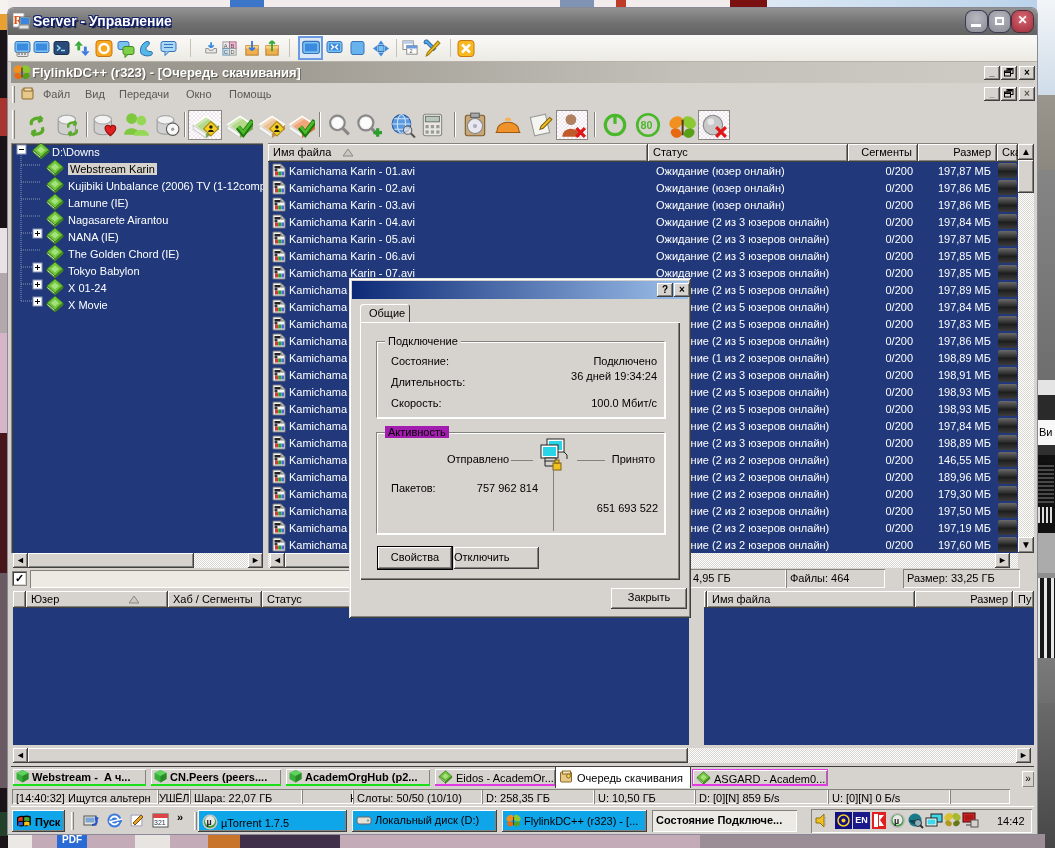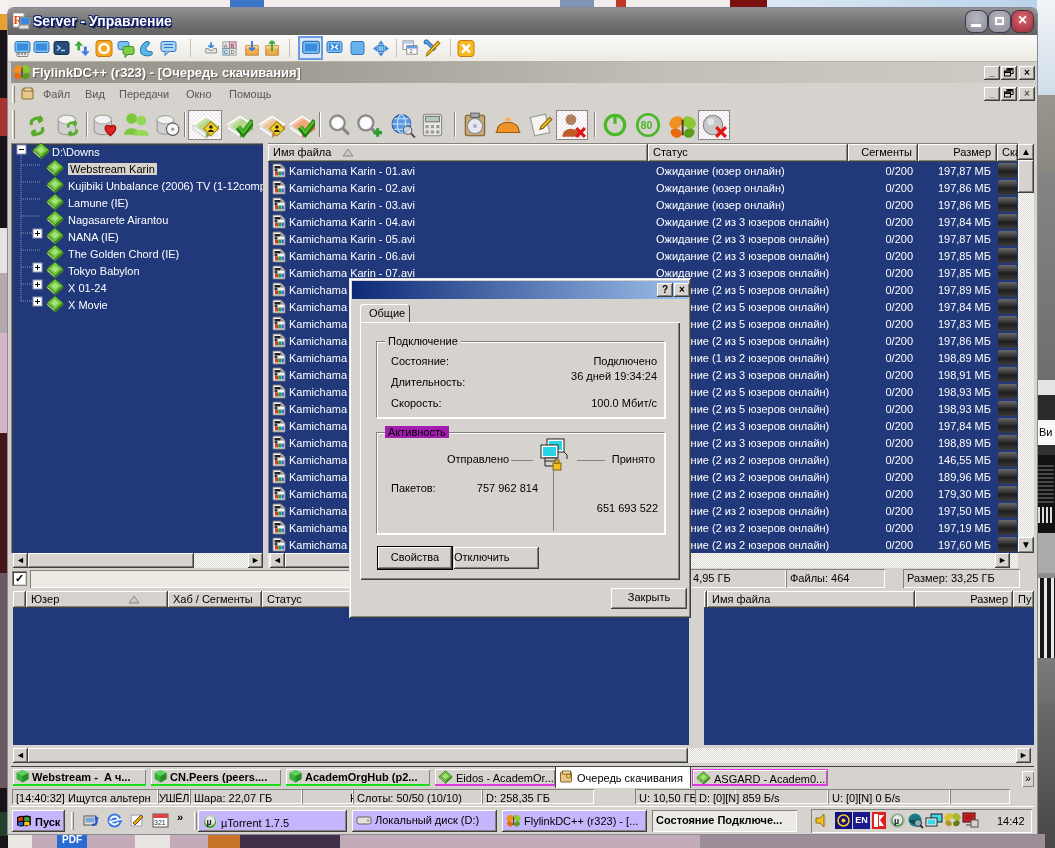--- a/index.html
+++ b/index.html
@@ -10,21 +10,21 @@
 .raised{background:#d6d3ce;box-shadow:inset -1px -1px 0 #404040,inset 1px 1px 0 #ffffff,inset -2px -2px 0 #84827d;}
 .raised2{background:#d6d3ce;box-shadow:inset 1px 1px 0 #ffffff,inset -1px -1px 0 #84827d;}
 .hdrbtn{background:#d6d3ce;box-shadow:inset -1px -1px 0 #404040,inset 1px 1px 0 #ffffff,inset -2px -2px 0 #84827d;color:#000;padding:2px 8px 0 5px;overflow:hidden;white-space:nowrap;}
 .navy{background:#21397a;}
 .dither{background-image:conic-gradient(#fff 25%,#d9d6d1 0 50%,#fff 0 75%,#d9d6d1 0);background-size:2px 2px;}
 .wtxt{color:#fff;white-space:nowrap;overflow:hidden;}
 .seg{position:absolute;top:1px;bottom:2px;box-shadow:inset 1px 1px 0 #84827d,inset -1px -1px 0 #ffffff;padding:3px 0 0 4px;white-space:nowrap;overflow:hidden;color:#000;}
 .tab{top:2px;height:17px;background:#d6d3ce;box-shadow:inset 1px 1px 0 #fff,inset -1px 0 0 #84827d;padding:1px 2px 0 3px;white-space:nowrap;overflow:hidden;color:#000;}
 .tab svg{vertical-align:-2px;margin-right:3px;}
 .tab.active{background:#fff;top:0;height:21px;padding-top:3px;box-shadow:0 0 0 1px #404040;border:none;}
-.tbtn{position:absolute;top:3px;height:22px;background:#c4b5fd;box-shadow:inset -1px -1px 0 #404040,inset 1px 1px 0 #ffffff,inset -2px -2px 0 #84827d;padding:4px 2px 0 4px;white-space:nowrap;overflow:hidden;color:#000;}
+.tbtn{position:absolute;top:3px;height:22px;background:#0ea5e9;box-shadow:inset -1px -1px 0 #404040,inset 1px 1px 0 #ffffff,inset -2px -2px 0 #84827d;padding:4px 2px 0 4px;white-space:nowrap;overflow:hidden;color:#000;}
 .tbtn svg{vertical-align:-3px;margin-right:3px;}
 </style></head>
 <body>
 
 <div class="abs" id="desk-top" style="left:0;top:0;width:1055px;height:9px;background:#f2ecec;"></div>
 <div class="abs" style="left:230px;top:0;width:34px;height:9px;background:#3c76c8;"></div>
 <div class="abs" style="left:560px;top:0;width:34px;height:9px;background:#7f93b5;"></div>
 <div class="abs" style="left:616px;top:0;width:10px;height:9px;background:#c03a2a;"></div>
 <div class="abs" style="left:730px;top:0;width:37px;height:9px;background:#7a1010;"></div>
 <div class="abs" style="left:767px;top:0;width:288px;height:9px;background:linear-gradient(90deg,#dce8f4,#b8d2ea);"></div>
@@ -925,21 +925,21 @@
    <div class="abs raised2" style="left:1011px;top:4px;width:12px;height:16px;text-align:center;font-size:10px;line-height:15px;color:#000;">»</div>
   </div>
 
   <div class="abs" id="statusbar" style="left:0;top:726px;width:1023px;height:18px;background:#d6d3ce;">
    <div class="seg" style="left:1px;width:146px;">[14:40:32] Ищутся альтерн</div>
    <div class="seg" style="left:147px;width:32px;padding-left:1px;letter-spacing:-0.4px;">УШЁЛ</div>
    <div class="seg" style="left:179px;width:112px;">Шара: 22,07 ГБ</div>
    <div class="seg" style="left:291px;width:51px;padding-left:48px;">Н: 3/0/0</div>
    <div class="seg" style="left:342px;width:129px;">Слоты: 50/50 (10/10)</div>
    <div class="seg" style="left:471px;width:112px;">D: 258,35 ГБ</div>
-   <div class="seg" style="left:583px;width:101px;margin-left:41px;">U: 10,50 ГБ</div>
+   <div class="seg" style="left:583px;width:101px;">U: 10,50 ГБ</div>
    <div class="seg" style="left:684px;width:133px;">D: [0][N] 859 Б/s</div>
    <div class="seg" style="left:817px;width:122px;">U: [0][N] 0 Б/s</div>
    <div class="seg" style="left:939px;width:60px;"></div>
   </div>
 
   <div class="abs" id="taskbar" style="left:0;top:744px;width:1023px;height:28px;background:#d6d3ce;border-top:1px solid #fff;">
    <div class="tbtn" style="left:1px;width:53px;font-weight:bold;">
     <svg width="16" height="15" viewBox="0 0 16 15">
             <path d="M1 3.2 Q4 1 7.5 2 Q11 0.8 14.8 2.6 L14.8 11 Q11.5 13 8 12 Q4.8 13.2 1 11.4 Z" fill="#000"></path>
             <path d="M2.2 4 Q4.5 2.6 6.8 3.3 L6.8 7 Q4.5 6.3 2.2 7.7 Z" fill="#e03818"></path>

